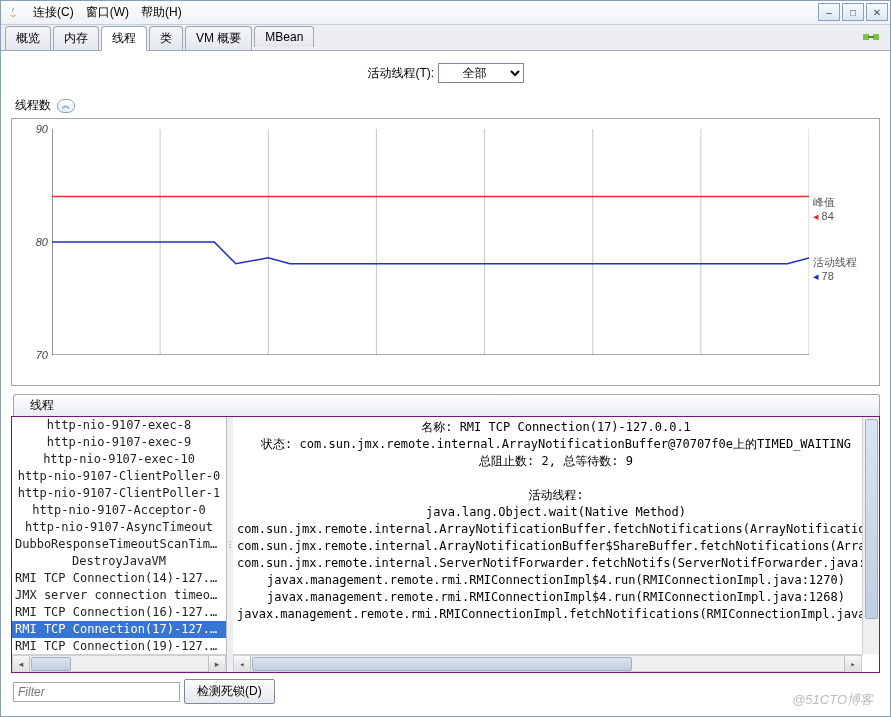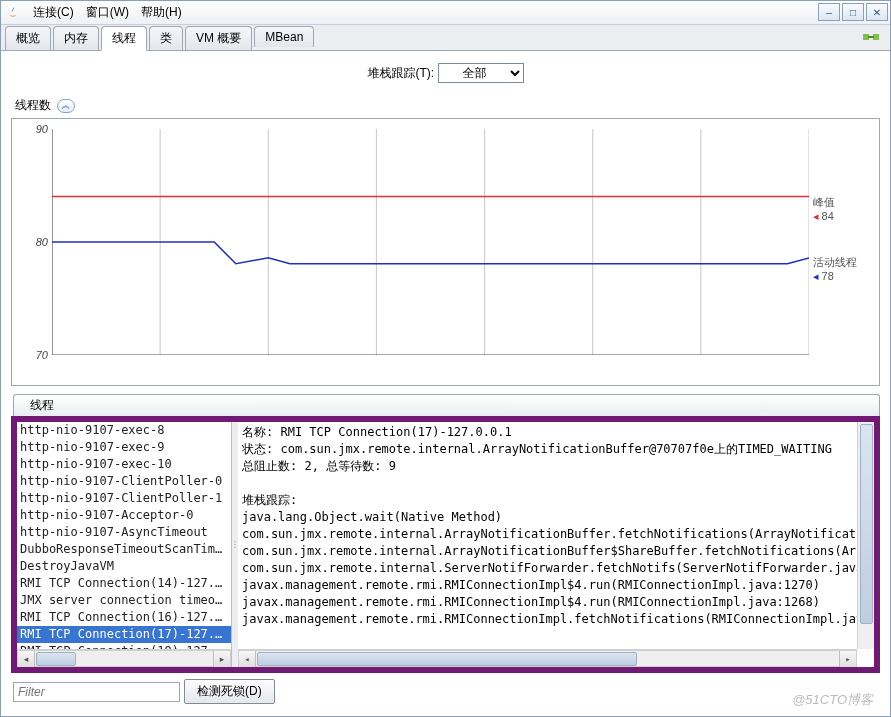--- a/index.html
+++ b/index.html
@@ -28,21 +28,21 @@
 .grid line.v { stroke: #ccc; stroke-width: 1; }
 .peak-line { stroke: #e03030; stroke-width: 1.5; }
 .active-line { stroke: #2030c0; stroke-width: 1.5; fill: none; }
 .axis-line { stroke: #555; stroke-width: 1; }
 .legend { position: absolute; right: 6px; top: 16px; bottom: 30px; width: 60px; font-size: 11px; color: #555; }
 .legend-item { position: absolute; left: 0; }
 .legend-arrow { color: #2030c0; }
 .legend-arrow.red { color: #e03030; }
 .table-area { flex: 1; display: flex; flex-direction: column; min-height: 0; }
 .table-tab { display: inline-block; padding: 2px 16px; border: 1px solid #9fa8b2; border-bottom: none; background: linear-gradient(#fff,#e9edf2); border-top-left-radius: 3px; border-top-right-radius: 3px; margin-left: 2px; }
-.table-body { flex: 1; border: 6px solid #701a75; display: flex; min-height: 0; overflow: hidden; }
+.table-body { flex: 1; border: 1px solid #701a75; display: flex; min-height: 0; overflow: hidden; text-align: center; }
 .thread-list { width: 215px; border-right: 1px solid #b7bfc7; overflow: hidden; display: flex; flex-direction: column; }
 .thread-list-inner { flex: 1; overflow: hidden; font-family: "SimSun", monospace; font-size: 12px; line-height: 17px; }
 .thread-item { white-space: nowrap; overflow: hidden; text-overflow: ellipsis; padding: 0 3px; cursor: default; color: #222; }
 .thread-item.selected { background: #3874d1; color: #fff; }
 .splitter { width: 6px; background: #eceef1; cursor: col-resize; display: flex; align-items: center; justify-content: center; color: #888; font-size: 8px; }
 .detail-pane { flex: 1; overflow: hidden; font-family: "SimSun", monospace; font-size: 12px; line-height: 17px; padding: 2px 4px; white-space: nowrap; position: relative; }
 .detail-pane .vscroll { position:absolute; right:0; top:0; bottom:18px; width:17px; background:#efefef; border-left:1px solid #d0d0d0;}
 .detail-pane .vscroll .vthumb{position:absolute; top:2px; left:2px; width:13px; height:200px; background:linear-gradient(#dbe4f0,#c0cee2); border:1px solid #9fb0c8; border-radius:2px;}
 .hscroll-row { height: 18px; display: flex; border-top: 1px solid #d0d0d0; }
 .hscroll { flex: 1; background: #efefef; position: relative; border: 1px solid #d0d0d0; }
@@ -87,21 +87,21 @@
       <svg width="18" height="14" viewBox="0 0 18 14">
           <rect x="1" y="4" width="6" height="6" fill="#7cc34a"></rect>
           <rect x="11" y="4" width="6" height="6" fill="#7cc34a"></rect>
           <rect x="6" y="6" width="6" height="2" fill="#4a8a2a"></rect>
         </svg>
     </span>
   </div>
 
   <div class="content">
     <div class="timerange">
-      <span>堆栈跟踪(T):</span>
+      <span>活动线程(T):</span>
       <select><option>全部</option></select>
     </div>
 
     <div class="section-header">
       <span>线程数</span>
       <span class="chevron-box">︽</span>
     </div>
 
     <div class="chart-panel">
       <div class="y-axis">
@@ -166,21 +166,21 @@
                 <div class="btn r">▸</div>
             </div>
           </div>
         </div>
         <div class="splitter">⋮</div>
         <div class="detail-pane">
           <div><span>名称:</span> <span>RMI TCP Connection(17)-127.0.0.1</span></div>
           <div><span>状态:</span> <span>com.sun.jmx.remote.internal.ArrayNotificationBuffer@70707f0e上的TIMED_WAITING</span></div>
           <div><span>总阻止数:</span> <span>2,</span> <span>总等待数:</span> <span>9</span></div>
           <div>&nbsp;</div>
-          <div>堆栈跟踪:</div>
+          <div>活动线程:</div>
           <div id="stack-lines">
               <div>java.lang.Object.wait(Native Method)</div>
               <div>com.sun.jmx.remote.internal.ArrayNotificationBuffer.fetchNotifications(ArrayNotificationBuf</div>
               <div>com.sun.jmx.remote.internal.ArrayNotificationBuffer$ShareBuffer.fetchNotifications(ArrayNot</div>
               <div>com.sun.jmx.remote.internal.ServerNotifForwarder.fetchNotifs(ServerNotifForwarder.java:274)</div>
               <div>javax.management.remote.rmi.RMIConnectionImpl$4.run(RMIConnectionImpl.java:1270)</div>
               <div>javax.management.remote.rmi.RMIConnectionImpl$4.run(RMIConnectionImpl.java:1268)</div>
               <div>javax.management.remote.rmi.RMIConnectionImpl.fetchNotifications(RMIConnectionImpl.java:127</div>
             </div>
           <div class="vscroll">

